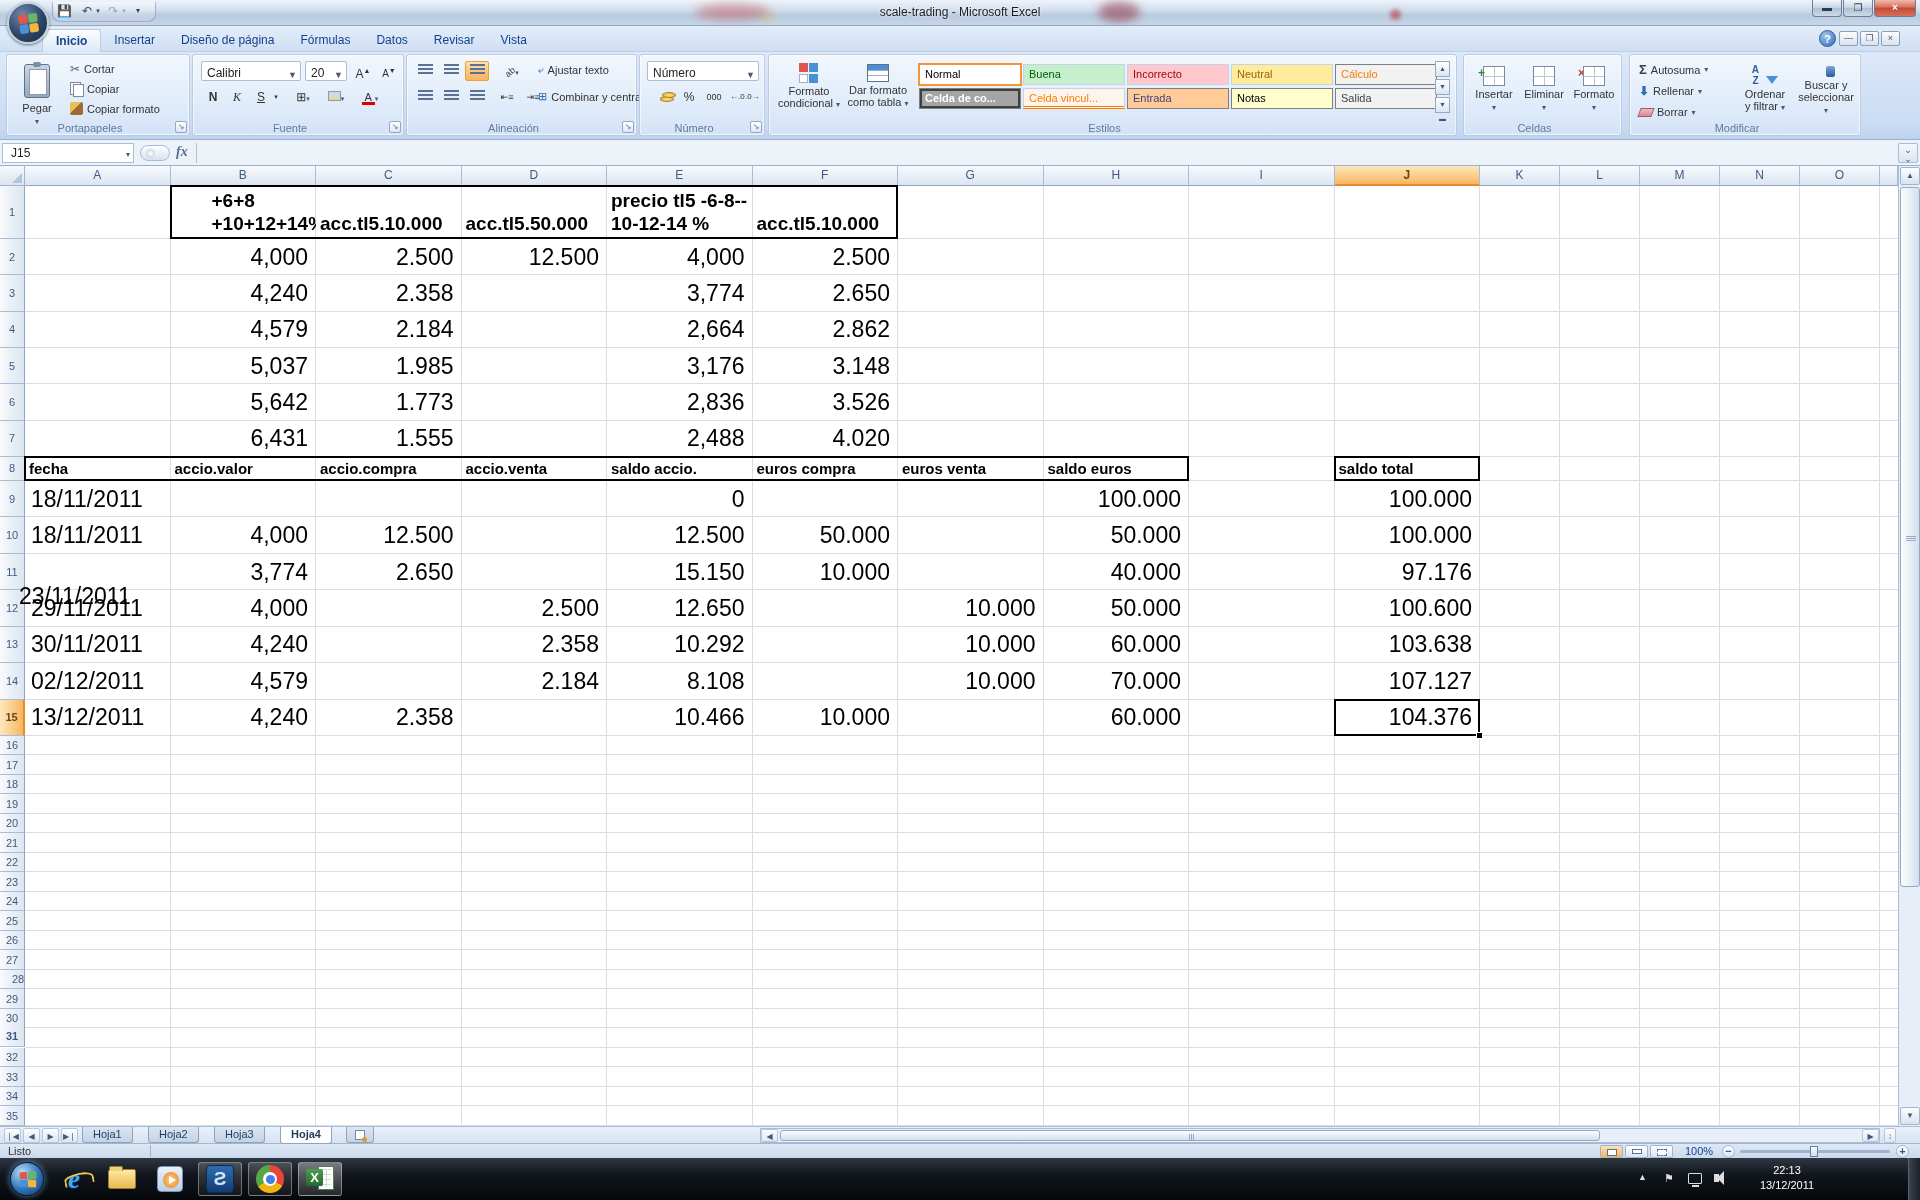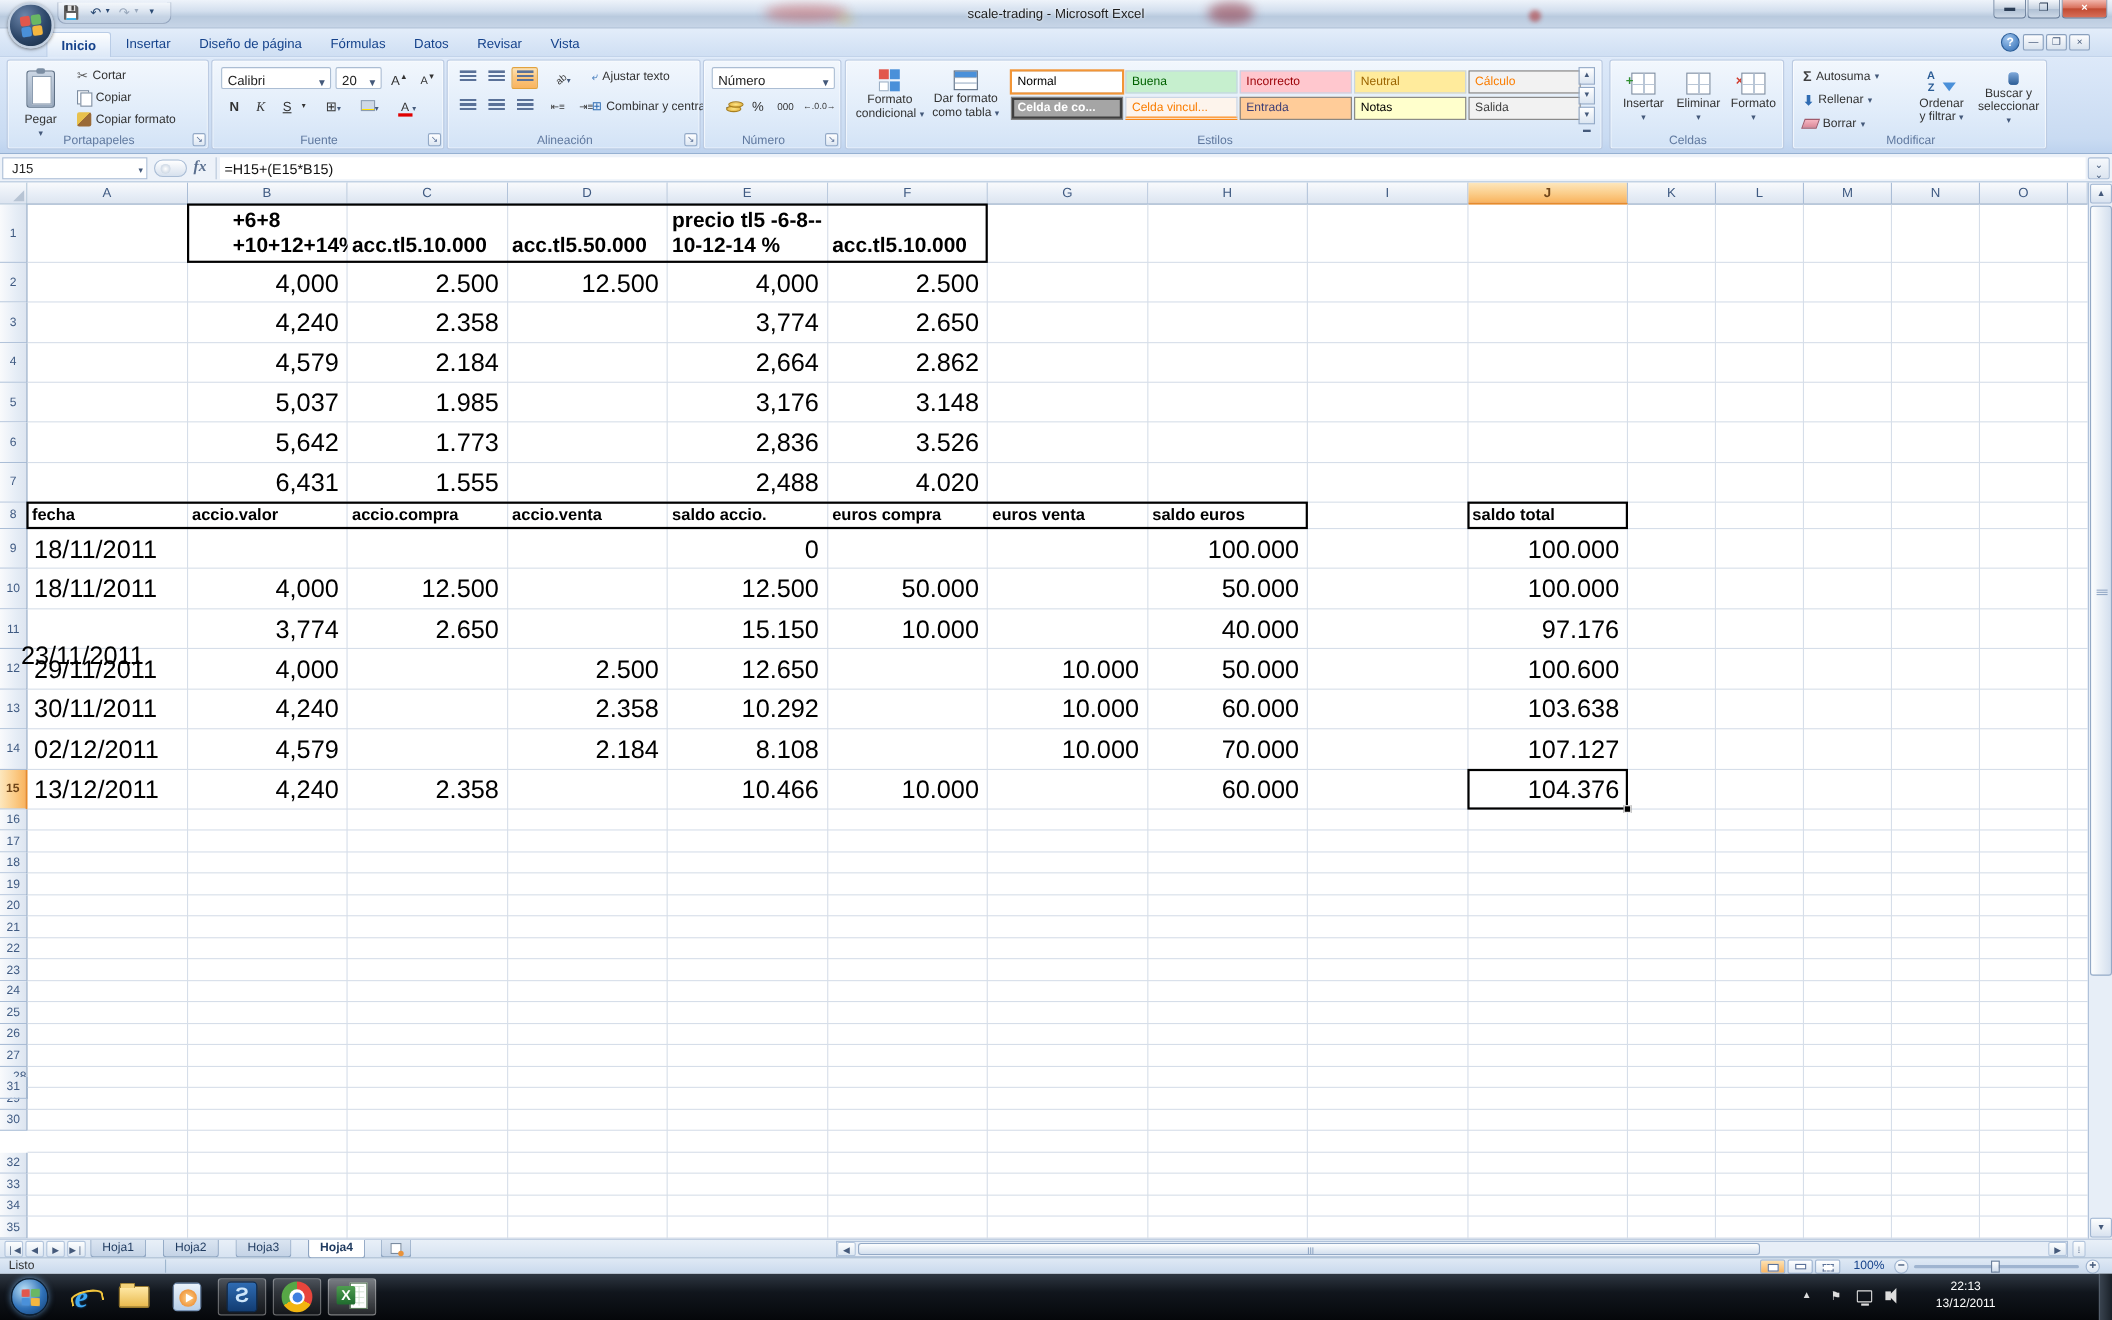--- a/index.html
+++ b/index.html
@@ -422,21 +422,20 @@
   <div class="fbar">
     <div class="namebox">
       <span>J15</span>
       <span class="arrow">▾</span>
     </div>
     <div class="fxcircle">
         <i></i>
       </div>
     <div class="fx">fx</div>
     <div class="fxsep"></div>
-    <div class="ftext">=H15+(E15*B15)</div>
     <div class="fchev">⌄<br>⌄</div>
   </div>
 
   <div id="sheet">
     <div class="corner"></div>
   <div class="colhead" style="left: 25px; width: 145.5px;">A</div>
       <div class="colhead" style="left: 170.5px; width: 145.5px;">B</div>
       <div class="colhead" style="left: 316px; width: 145.5px;">C</div>
       <div class="colhead" style="left: 461.5px; width: 145.5px;">D</div>
       <div class="colhead" style="left: 607px; width: 145.5px;">E</div>
@@ -474,21 +473,21 @@
       <div class="rowhead" style="top: 667.49px; height: 19.5px;">21</div>
       <div class="rowhead" style="top: 686.99px; height: 19.5px;">22</div>
       <div class="rowhead" style="top: 706.49px; height: 19.5px;">23</div>
       <div class="rowhead" style="top: 725.99px; height: 19.5px;">24</div>
       <div class="rowhead" style="top: 745.49px; height: 19.5px;">25</div>
       <div class="rowhead" style="top: 764.99px; height: 19.5px;">26</div>
       <div class="rowhead" style="top: 784.49px; height: 19.5px;">27</div>
       <div class="rowhead" style="top: 803.99px; height: 19.5px; padding-left: 12px;">28</div>
       <div class="rowhead" style="top: 823.49px; height: 19.5px;">29</div>
       <div class="rowhead" style="top: 842.99px; height: 19.5px;">30</div>
-      <div class="rowhead" style="top: 813px; height: 19.5px;">31</div>
+      <div class="rowhead" style="top: 861px; height: 19.5px; font-weight: bold;">31</div>
       <div class="rowhead" style="top: 881.99px; height: 19.5px;">32</div>
       <div class="rowhead" style="top: 901.49px; height: 19.5px;">33</div>
       <div class="rowhead" style="top: 920.99px; height: 19.5px;">34</div>
       <div class="rowhead" style="top: 940.49px; height: 19.5px;">35</div>
       <div class="vline" style="left: 169.5px; height: 940px;"></div>
       <div class="vline" style="left: 315px; height: 940px;"></div>
       <div class="vline" style="left: 460.5px; height: 940px;"></div>
       <div class="vline" style="left: 606px; height: 940px;"></div>
       <div class="vline" style="left: 751.5px; height: 940px;"></div>
       <div class="vline" style="left: 897px; height: 940px;"></div>

